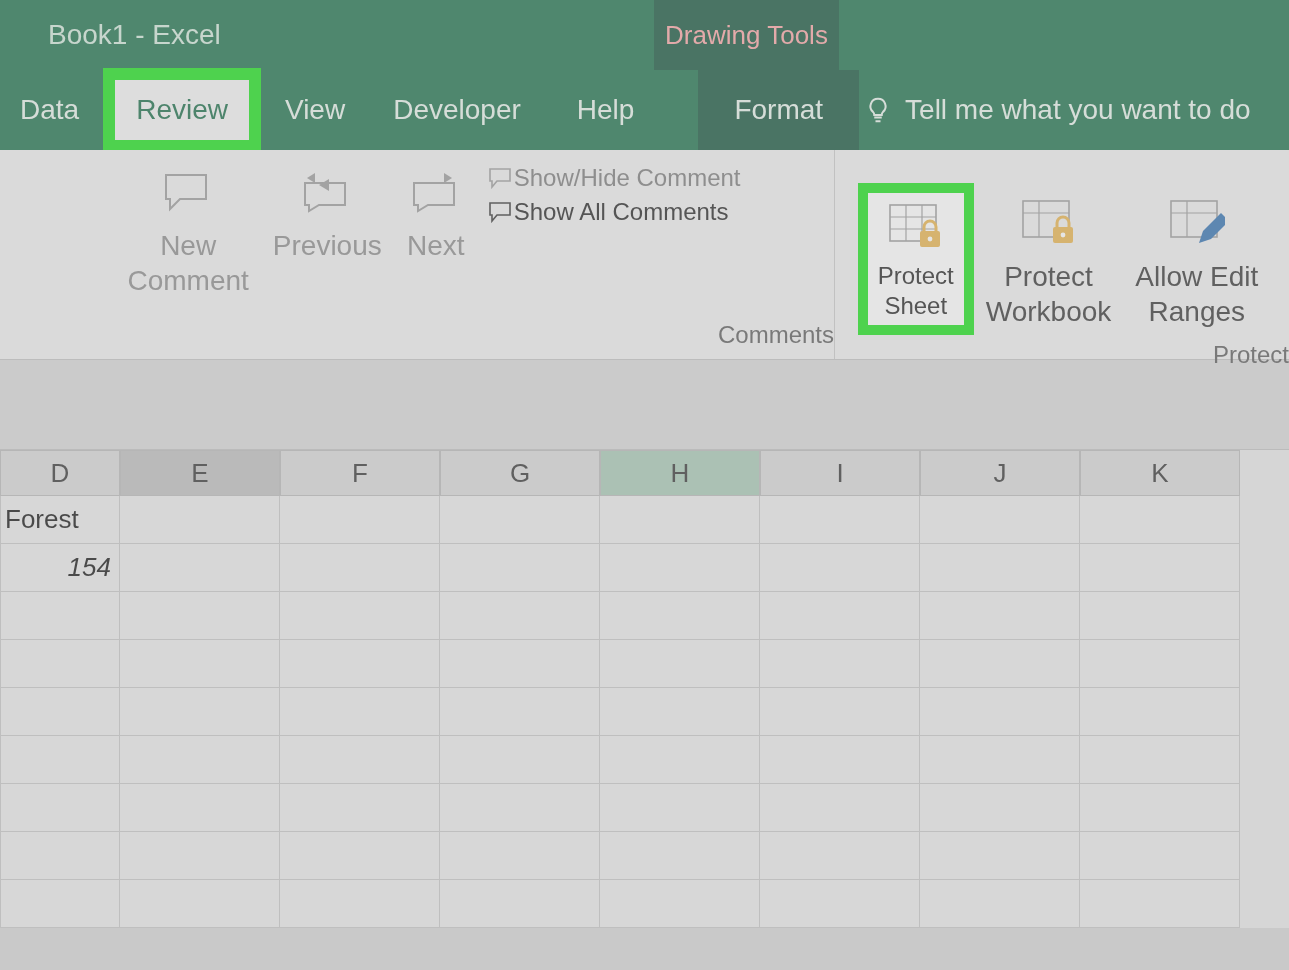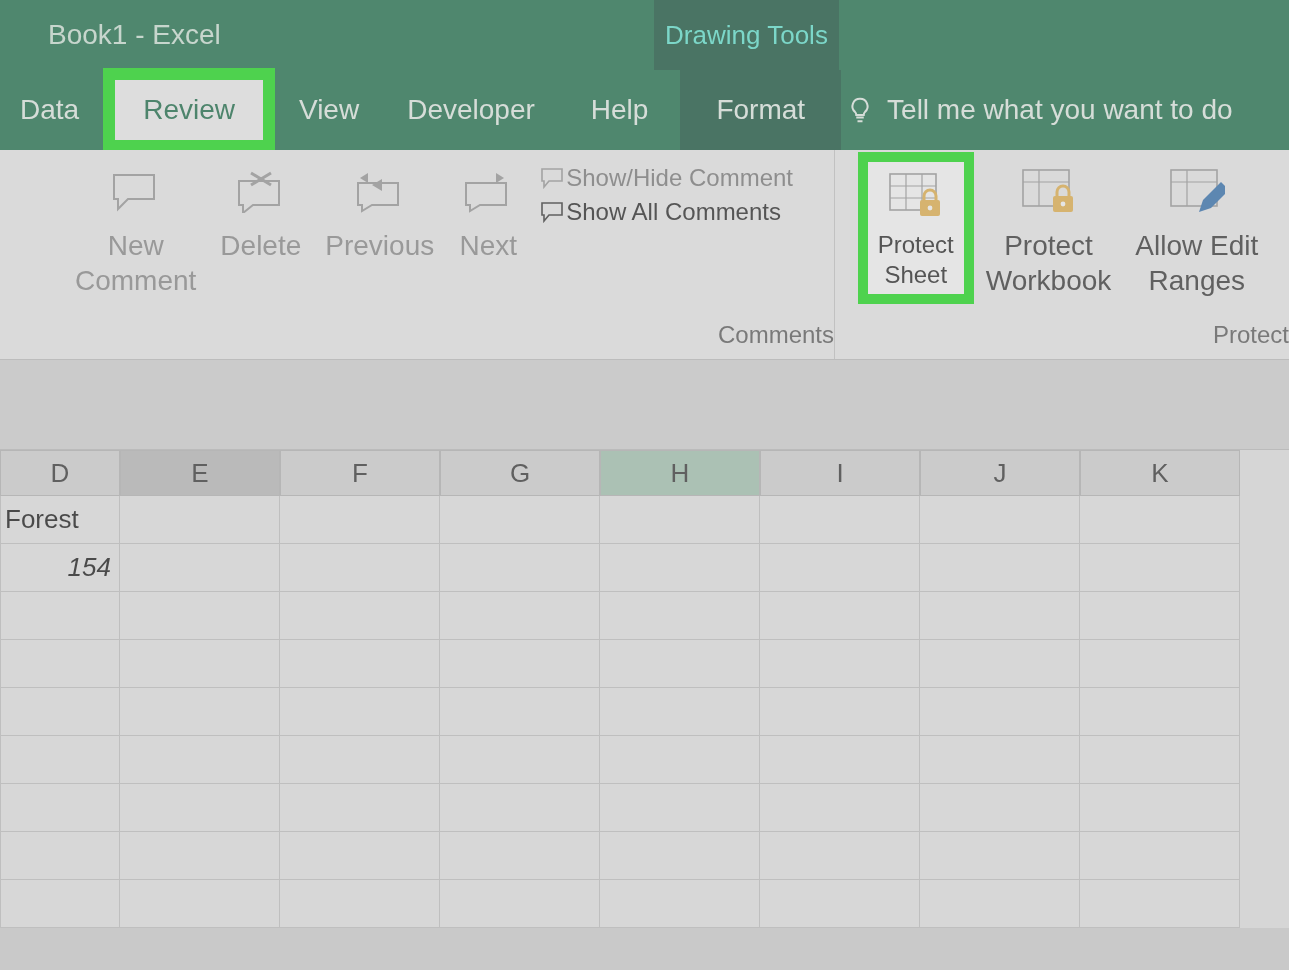--- a/index.html
+++ b/index.html
@@ -26,21 +26,21 @@
     align-items: center;
     padding-left: 48px;
     position: relative;
   }
   .title-contextual {
     position: absolute;
     left: 654px; top: 0;
     height: 70px;
     width: 185px;
     background: #11523a;
-    color: #5eead4;
+    color: #fca5a5;
     display: flex; align-items: center; justify-content: center;
     font-size: 26px;
   }
   .tabbar {
     background: #1a6f49;
     height: 80px;
     display: flex;
     align-items: center;
     color: #e8f3ec;
     font-size: 28px;
@@ -57,21 +57,21 @@
     background: #18e218;
     padding: 12px;
     margin: 0 4px;
     display: flex; align-items: center;
   }
   .tab-active {
     background: #f3f3f3;
     color: #166b45;
     font-weight: 400;
     height: 60px;
-    padding: 0 28px;
+    padding: 0 21px;
     display: flex; align-items: center;
   }
   .tab-format {
     background: #11523a;
     height: 80px;
     display: flex; align-items: center;
     padding: 0 36px;
   }
   .tellme {
     display: flex; align-items: center; gap: 12px;
@@ -201,21 +201,21 @@
 
   <div class="tab">
       <span>View</span>
     </div>
   <div class="tab" style="padding:0 28px">
       <span>Developer</span>
     </div>
   <div class="tab" style="padding:0 28px">
       <span>Help</span>
     </div>
-  <div class="tab-format" style="margin-left:4px">
+  <div class="tab-format" style="margin-left:36px">
       <span>Format</span>
     </div>
 
   <div class="tellme">
     <svg class="bulb" viewBox="0 0 24 24">
       <path fill="none" stroke="#e8f3ec" stroke-width="1.6" d="M9 18h6M10 21h4M12 3a6 6 0 00-4 10.5c.8.8 1 1.5 1 2.5h6c0-1 .2-1.7 1-2.5A6 6 0 0012 3z"></path>
     </svg>
     <span>Tell me what you want to do</span>
   </div>
 </div>
@@ -229,29 +229,20 @@
           <svg width="52" height="42" viewBox="0 0 52 42">
               <path fill="none" stroke="#9a9a9a" stroke-width="2" d="M4 4h40v24H18l-10 10V28H4z"></path>
             </svg>
         </div>
         <span style="white-space:pre-line">New
 Comment</span>
       </div>
       <div class="rbtn rbtn-disabled">
         <div class="icon-slot">
           <svg width="52" height="42" viewBox="0 0 52 42">
-              <path fill="none" stroke="#9a9a9a" stroke-width="2" d="M4 10h40v24H18l-10 8V34H4z"></path>
-              <path stroke="#9a9a9a" stroke-width="3" d="M16 2l20 12M36 2L16 14"></path>
-            </svg>
-        </div>
-        <span>Delete</span>
-      </div>
-      <div class="rbtn rbtn-disabled">
-        <div class="icon-slot">
-          <svg width="52" height="42" viewBox="0 0 52 42">
               <path fill="none" stroke="#9a9a9a" stroke-width="2" d="M4 12h40v22H18l-10 6V34H4z"></path>
               <path fill="#9a9a9a" d="M10 4l10 6-10 6z" transform="rotate(180 15 10) translate(-8 -4)"></path>
               <path fill="#9a9a9a" d="M8 4L0 9l8 5z" transform="translate(6 -2)"></path>
             </svg>
         </div>
         <span>Previous</span>
       </div>
       <div class="rbtn rbtn-disabled">
         <div class="icon-slot">
           <svg width="52" height="42" viewBox="0 0 52 42">
@@ -273,21 +264,21 @@
           <svg width="26" height="22" viewBox="0 0 26 22">
               <path fill="none" stroke="#333" stroke-width="1.6" d="M2 2h20v12H9l-5 6V14H2z"></path>
             </svg>
           <span>Show All Comments</span>
         </div>
       </div>
     </div>
     <div class="ribbon-group-label">Comments</div>
   </div>
 
-  <div class="ribbon-group" style="flex:1; border-right:none;">
+  <div class="ribbon-group" style="flex:1; border-right:none;margin-top:31px;">
     <div class="ribbon-group-body" style="padding-left:4px;">
 
       <div class="highlight-box" style="margin-top:-4px">
         <div class="highlight-inner">
           <div class="icon-slot">
             <svg width="56" height="48" viewBox="0 0 56 48">
               <rect x="2" y="2" width="46" height="36" fill="none" stroke="#9a9a9a" stroke-width="1.6"></rect>
               <line x1="2" y1="14" x2="48" y2="14" stroke="#9a9a9a" stroke-width="1.2"></line>
               <line x1="2" y1="26" x2="48" y2="26" stroke="#9a9a9a" stroke-width="1.2"></line>
               <line x1="18" y1="2" x2="18" y2="38" stroke="#9a9a9a" stroke-width="1.2"></line>

